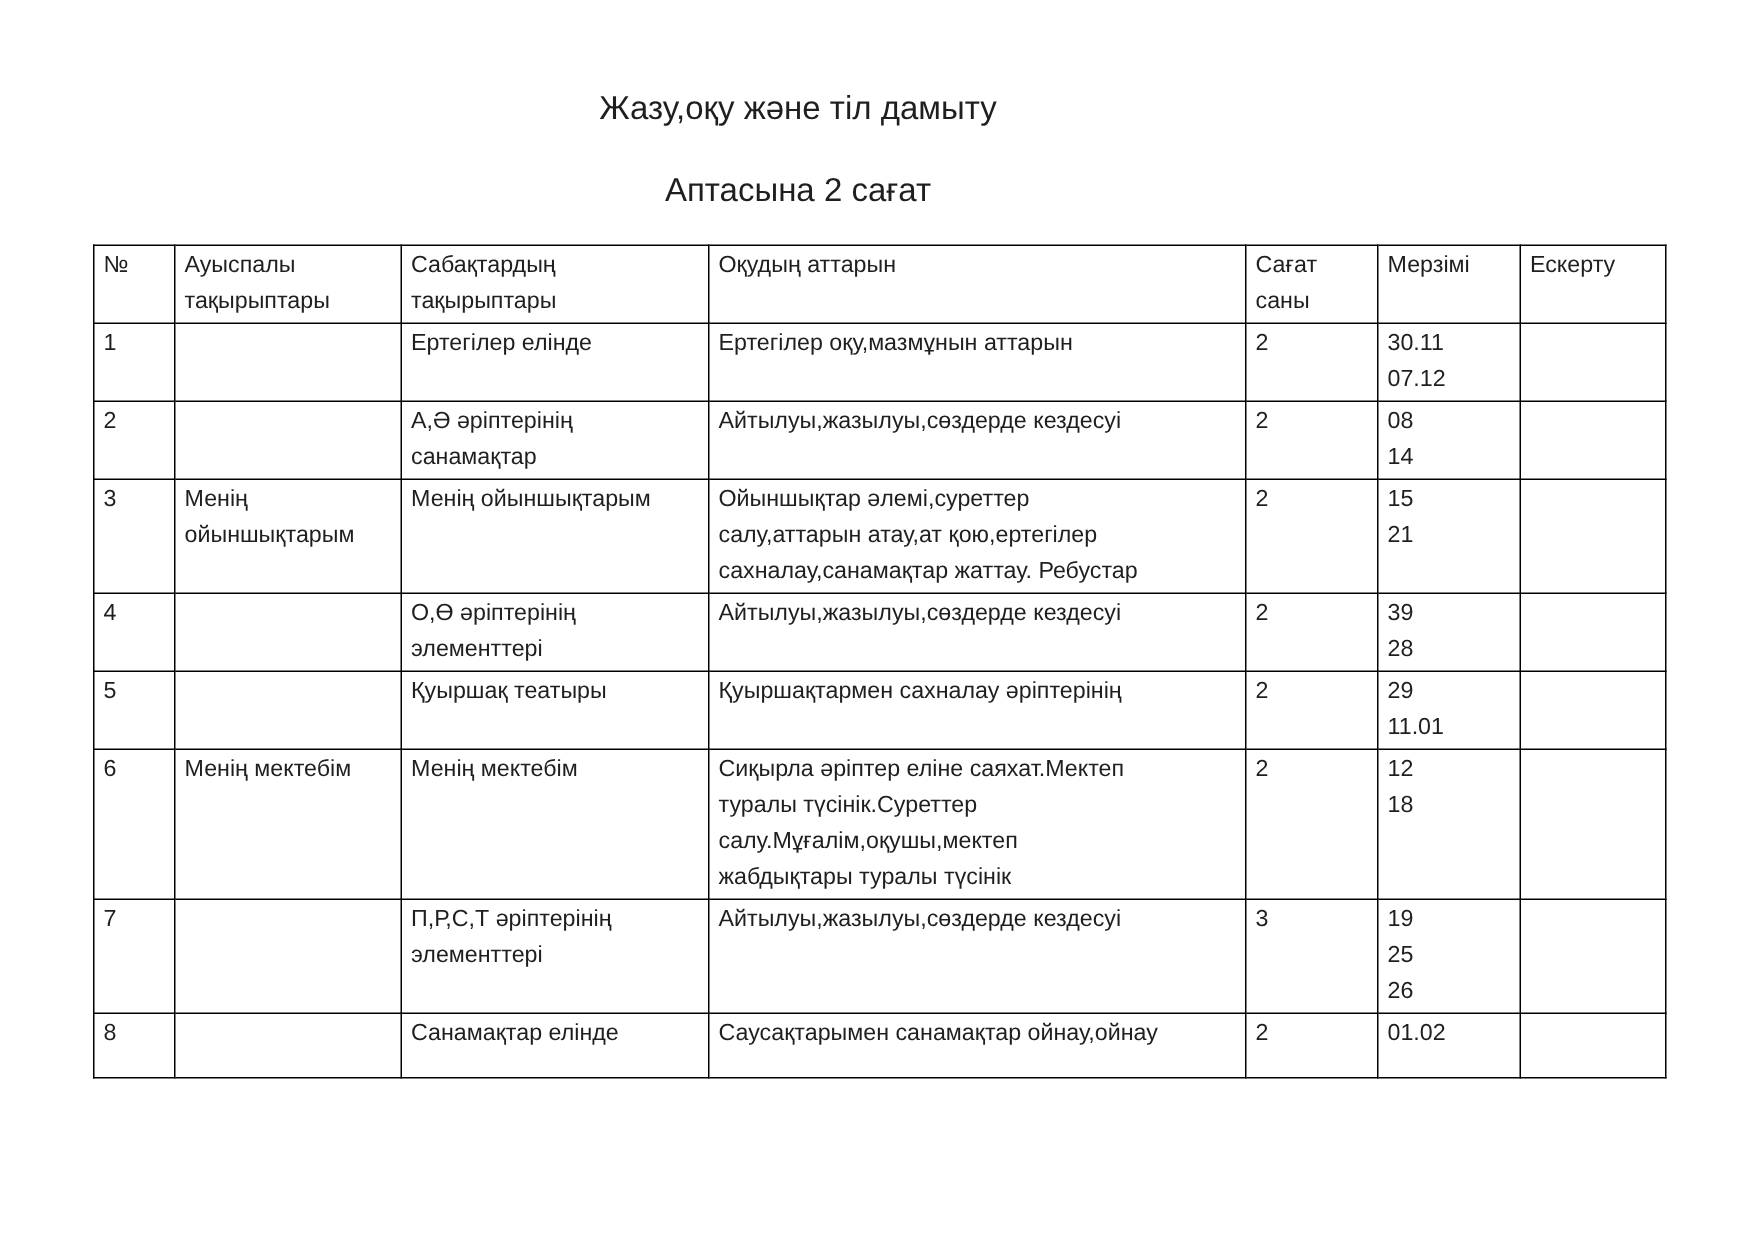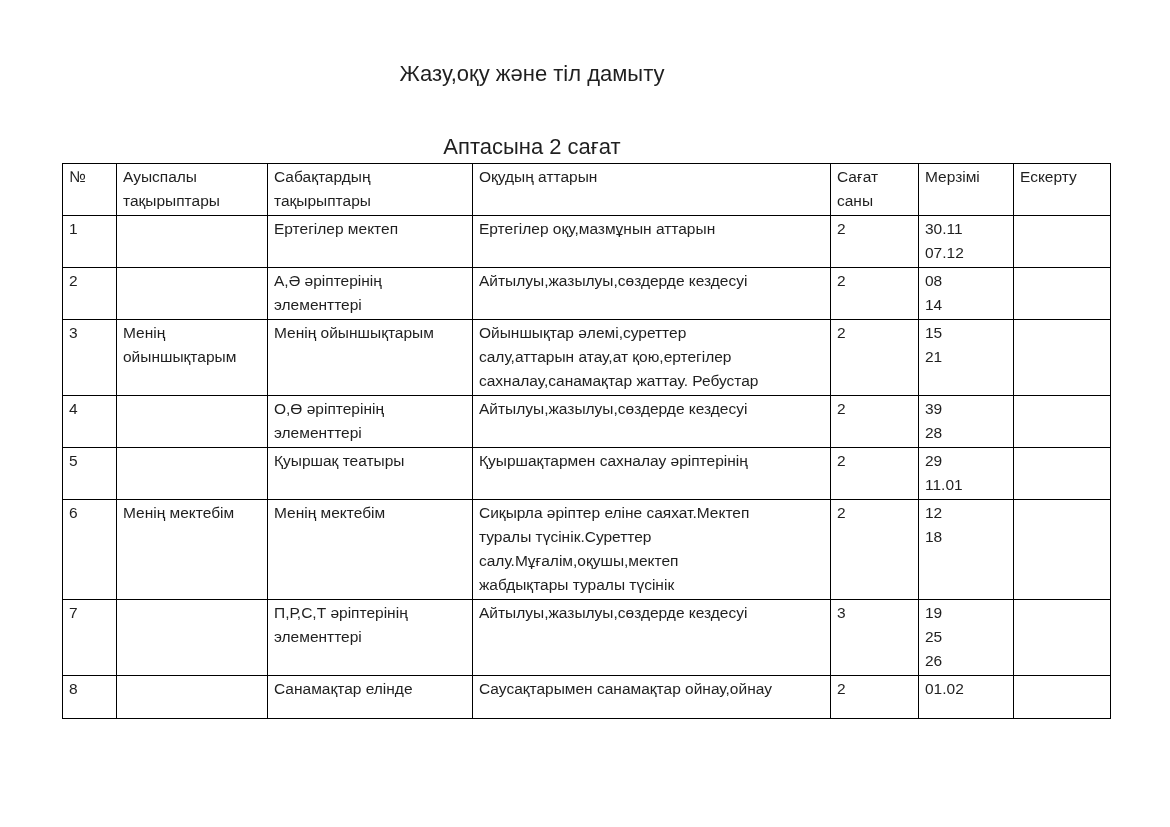--- a/index.html
+++ b/index.html
@@ -12,22 +12,22 @@
   }
   .page { position: relative; width: 1170px; height: 827px; overflow: hidden; }
 
   .headings {
     position: absolute;
     left: 62px; top: 0;
     width: 940px;
     text-align: center;
   }
   .doc-title {
-    margin: 18px;
-    padding-top: 42px;
+    margin: 0;
+    padding-top: 58px;
     font-size: 22px;
     line-height: 28px;
     font-weight: 400;
   }
   .doc-subtitle {
     margin: 0;
     padding-top: 27px;
     font-size: 22px;
     line-height: 28px;
     font-weight: 400;
@@ -108,32 +108,32 @@
         <th class="h-hours">Сағат
 саны</th>
         <th class="h-term">Мерзімі</th>
         <th class="h-note">Ескерту</th>
       </tr>
     </thead>
     <tbody>
       <tr>
         <td>1</td>
         <td></td>
-        <td>Ертегілер мектеп</td>
+        <td>Ертегілер елінде</td>
         <td>Ертегілер оқу,мазмұнын аттарын</td>
         <td>2</td>
         <td>30.11
 07.12</td>
         <td></td>
       </tr>
       <tr>
         <td>2</td>
         <td></td>
         <td>А,Ә әріптерінің
-элементтері</td>
+санамақтар</td>
         <td>Айтылуы,жазылуы,сөздерде кездесуі</td>
         <td>2</td>
         <td>08
 14</td>
         <td></td>
       </tr>
       <tr>
         <td>3</td>
         <td>Менің
 ойыншықтарым</td>

